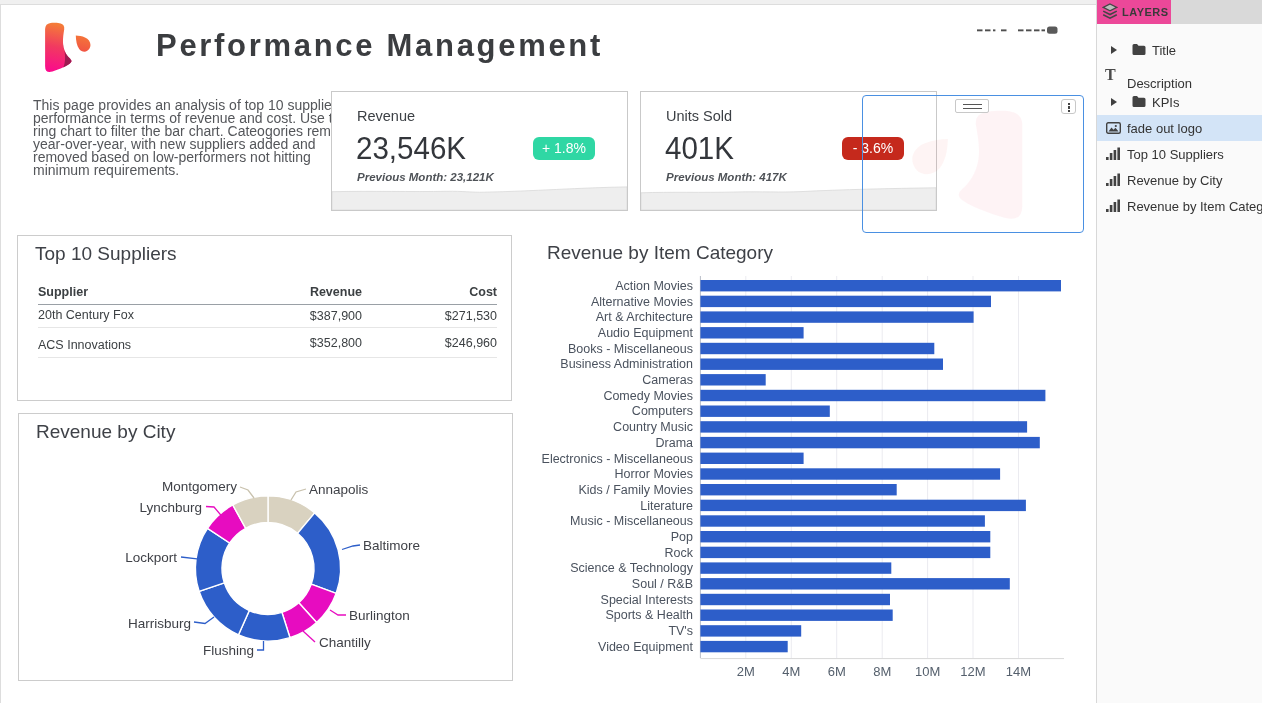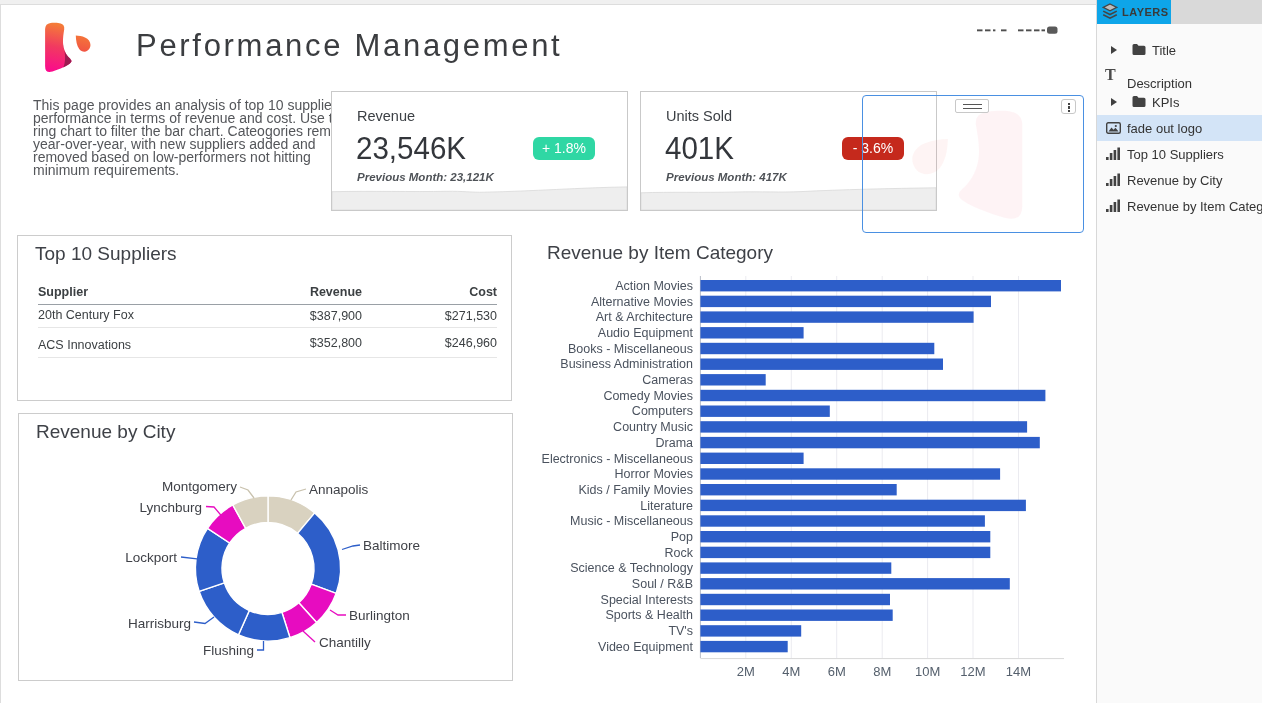--- a/index.html
+++ b/index.html
@@ -2,33 +2,33 @@
 <html><head>
 <meta charset="utf-8">
 <style>
 * { margin:0; padding:0; box-sizing:border-box; }
 html,body { width:1262px; height:703px; overflow:hidden; background:#fff;
   font-family:"Liberation Sans", sans-serif; }
 .abs { position:absolute; }
 #canvas { position:absolute; left:0; top:0; width:1096px; height:703px; background:#fff; }
 #topstrip { position:absolute; left:0; top:0; width:1096px; height:5px; background:#f0f0f0; border-bottom:1px solid #ddd; }
 #leftedge { position:absolute; left:0; top:5px; width:1px; height:698px; background:#ddd; }
-#title { position:absolute; left:136px; top:28px; font-size:31px; color:#3b3d40; letter-spacing:2.7px; }
+#title { position:absolute; left:156px; top:28px; font-size:31px; color:#3b3d40; letter-spacing:2.7px;font-weight:bold; }
 #desc { position:absolute; left:33px; top:99px; font-size:14px; line-height:13px; color:#54565a; }
 .kpicard { position:absolute; top:91px; width:297px; height:120px; background:#fff; border:1px solid #c9c9c9; overflow:hidden; }
 .kpilabel { position:absolute; left:25px; top:16px; font-size:14.5px; color:#3c4045; }
 .kpinum { position:absolute; left:24px; top:38px; font-size:32px; color:#33363b; transform:scaleX(0.923); transform-origin:left top; white-space:nowrap; }
 .kpipill { position:absolute; left:201px; top:45px; width:62px; height:23px; border-radius:6px; color:#fff; font-size:14px; text-align:center; line-height:23px; }
 .kpiprev { position:absolute; left:25px; top:79px; font-size:11.5px; font-style:italic; font-weight:bold; color:#4e5257; }
 .panel { position:absolute; background:#fff; border:1px solid #ccc; }
 .ptitle { position:absolute; left:17px; top:7px; font-size:19px; color:#3e4147; }
 #seltool { position:absolute; left:862px; top:95px; width:222px; height:138px; border:1.5px solid #4a90e2; border-radius:4px; background:transparent; }
 #layers { position:absolute; left:1096px; top:0; width:166px; height:703px; background:#fafafa; border-left:1px solid #d8d8d8; }
 #laytabs { position:absolute; left:0; top:0; width:166px; height:24px; background:#d9d9d9; }
-#laytab { position:absolute; left:0; top:0; width:74px; height:24px; background:#0ea5e9; }
+#laytab { position:absolute; left:0; top:0; width:74px; height:24px; background:#ec4899; }
 #laytab span { position:absolute; left:25px; top:6px; font-size:11px; font-weight:bold; color:#3a3a3a; letter-spacing:0.5px; }
 .lrow { position:absolute; left:0; width:166px; height:26px; font-size:13px; color:#333; }
 .lrow .txt { position:absolute; top:6px; white-space:nowrap; }
 .arrow { position:absolute; left:14px; top:9px; width:0; height:0; border-left:6px solid #404040; border-top:4.5px solid transparent; border-bottom:4.5px solid transparent; }
 table.sup { border-collapse:collapse; font-size:12.5px; color:#3c4043; }
 </style>
 </head>
 <body>
 <div id="canvas">
   <div id="topstrip"></div>

